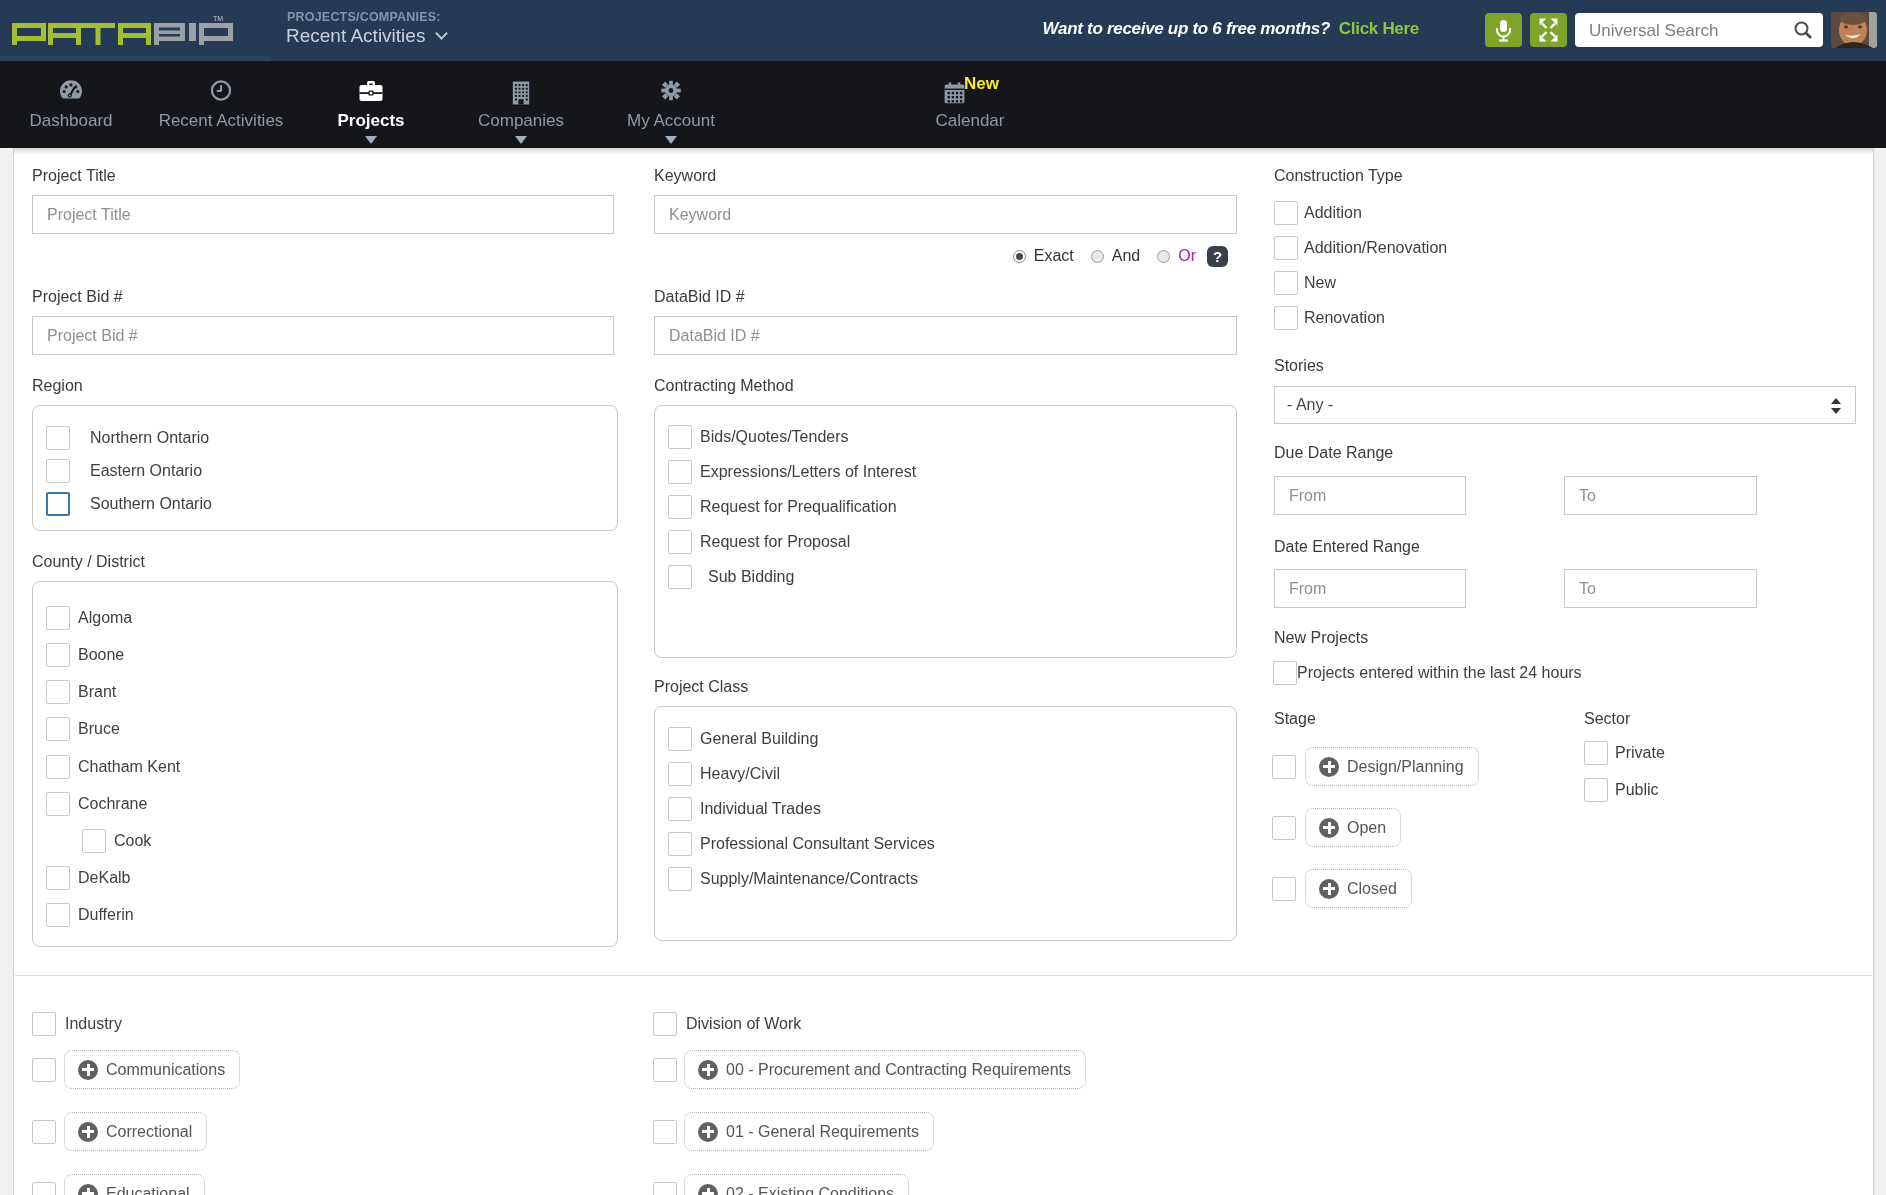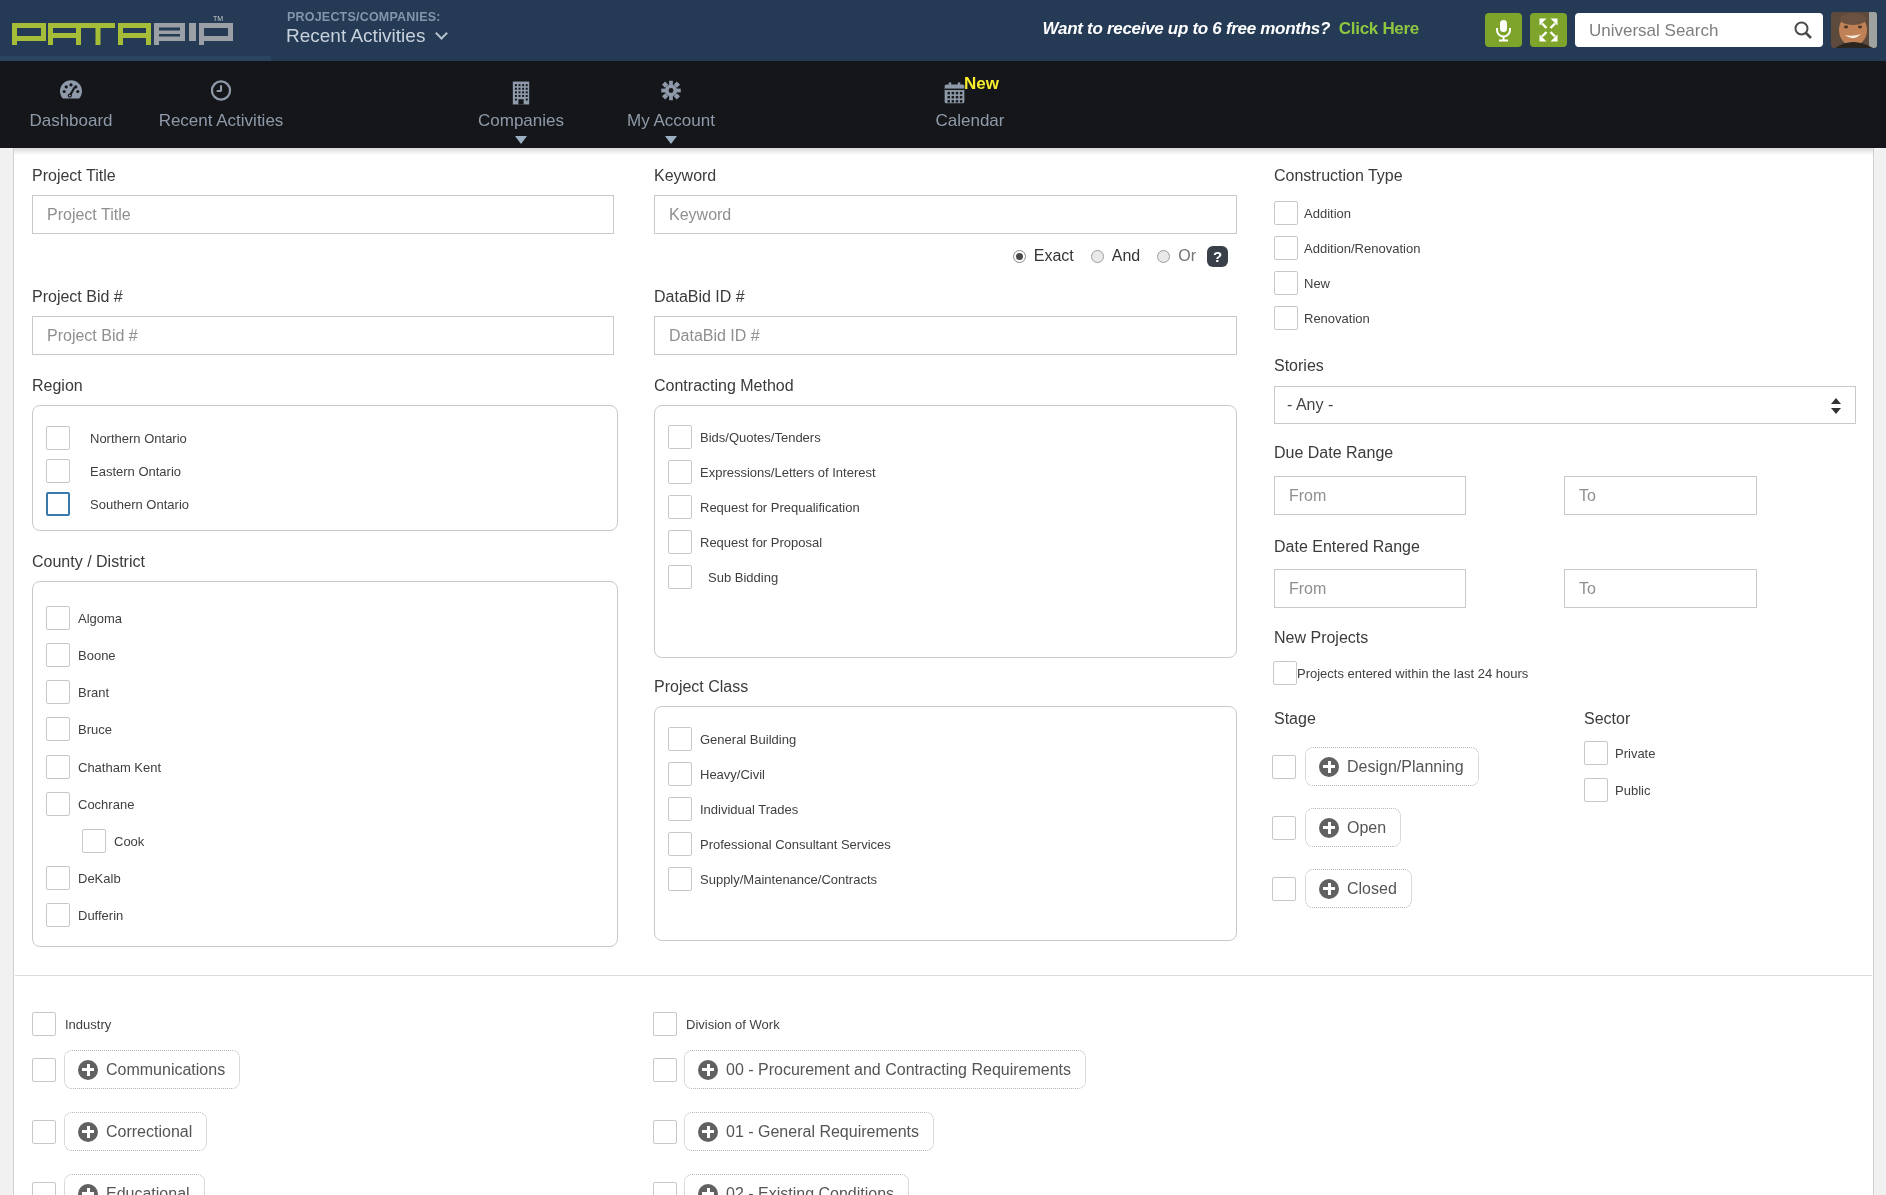--- a/index.html
+++ b/index.html
@@ -29,21 +29,21 @@
 #gutL { position:absolute; left:0; top:148px; width:14px; height:1047px; background:#f1f1f1; border-right:1px solid #cfcfcf; }
 #gutR { position:absolute; left:1873px; top:148px; width:13px; height:1047px; background:#f1f1f1; border-left:1px solid #cfcfcf; }
 #navshadow { position:absolute; left:0; top:148px; width:1886px; height:7px; background:linear-gradient(#d9d9d9,#ffffff); }
 .lbl { position:absolute; font-size:16px; color:#3b3b3b; white-space:nowrap; }
 .inp { position:absolute; height:39px; background:#fff; border:1px solid #c9c9c9; }
 .inp span { position:absolute; left:14px; top:10px; font-size:16px; color:#8f8f8f; }
 .box { position:absolute; background:#fff; border:1px solid #c9c9c9; border-radius:8px; }
 .row { position:absolute; height:24px; display:flex; align-items:center; white-space:nowrap; }
 .cb { width:24px; height:24px; background:#fff; border:1px solid #c8c8c8; border-radius:2px; flex:0 0 auto; box-sizing:border-box; }
 .cb.blue { border:2px solid #3779ab; }
-.row .t { font-size:13px; color:#3f3f3f; }
+.row .t { font-size:16px; color:#3f3f3f; }
 .radio { display:inline-block; width:13px; height:13px; border-radius:50%; background:#e9e9e9; border:1px solid #9c9c9c; vertical-align:middle; }
 .radio.sel { background:#fff; border-color:#8a8a8a; position:relative; }
 .radio.sel:after { content:""; position:absolute; left:2px; top:2px; width:7px; height:7px; border-radius:50%; background:#4a4a4a; }
 .btn { position:absolute; height:39px; border:1px dotted #b5b5b5; border-radius:8px; background:#fff; display:flex; align-items:center; padding:0 14px 0 13px; white-space:nowrap; }
 .btn .pl { width:20px; height:20px; border-radius:50%; background:#616161; position:relative; margin-right:8px; flex:0 0 auto; }
 .btn .pl:before { content:""; position:absolute; left:4px; top:8.5px; width:12px; height:3px; background:#fff; }
 .btn .pl:after { content:""; position:absolute; left:8.5px; top:4px; width:3px; height:12px; background:#fff; }
 .btn .t { font-size:16px; color:#555; }
 #sep { position:absolute; left:15px; top:975px; width:1857px; height:1px; background:#dcdcdc; }
 .stories { position:absolute; left:1274px; top:386px; width:582px; height:38px; border:1px solid #c9c9c9; background:#fff; }
@@ -147,20 +147,31 @@
     </svg>
     <div class="nlbl">Dashboard</div>
   </div>
   <div class="nitem" style="left:146px;">
     <svg width="21" height="21" viewBox="0 0 22 22">
       <circle cx="11" cy="11" r="9.5" fill="none" stroke="#8e9aa9" stroke-width="2.4"></circle>
       <line x1="11" y1="11.5" x2="11" y2="5.5" stroke="#8e9aa9" stroke-width="2.2"></line>
       <line x1="11.5" y1="11.5" x2="6.5" y2="11.5" stroke="#8e9aa9" stroke-width="2.2"></line>
     </svg>
     <div class="nlbl">Recent Activities</div>
+  </div>
+  <div class="nitem active" style="left:296px;">
+    <svg width="24" height="22" viewBox="0 0 24 22">
+      <path d="M8,5 v-2.2 a1.8,1.8 0 0 1 1.8,-1.8 h4.4 a1.8,1.8 0 0 1 1.8,1.8 V5 h-2.4 v-1.6 h-3.2 V5 z" fill="#fff"></path>
+      <rect x="0.5" y="5" width="23" height="16" rx="2" fill="#fff"></rect>
+      <rect x="0.5" y="12.2" width="23" height="1.8" fill="#17181a"></rect>
+      <rect x="9.5" y="10.6" width="5" height="5" rx="1.2" fill="#17181a"></rect>
+      <rect x="10.7" y="11.8" width="2.6" height="2.6" rx="0.8" fill="#fff"></rect>
+    </svg>
+    <div class="nlbl">Projects</div>
+    <div class="ncaret"></div>
   </div>
   <div class="nitem" style="left:596px;">
     <svg width="21" height="21" viewBox="0 0 28 28">
       <g fill="#8e9aa9">
         <circle cx="14" cy="14" r="8"></circle>
         <rect x="11.5" y="1" width="5" height="7"></rect>
         <rect x="11.5" y="20" width="5" height="7"></rect>
         <rect x="1" y="11.5" width="7" height="5"></rect>
         <rect x="20" y="11.5" width="7" height="5"></rect>
         <rect x="3.2" y="3.2" width="6" height="6" transform="rotate(45 6.2 6.2)"></rect>
@@ -299,21 +310,21 @@
 <div class="lbl" style="left:654px;top:167px;">Keyword</div>
 <div class="inp" style="left:654px;top:195px;width:583px;">
     <span>Keyword</span>
   </div>
 <div class="row" style="right:658px;top:244px;">
   <span class="radio sel"></span>
     <span style="font-size:16px;color:#333;margin-left:8px;">Exact</span>
   <span class="radio" style="margin-left:17px;"></span>
     <span style="font-size:16px;color:#333;margin-left:8px;">And</span>
   <span class="radio" style="margin-left:17px;"></span>
-    <span style="font-size:16px;color:#737373;margin-left:8px;">Or</span>
+    <span style="font-size:16px;color:#a21caf;margin-left:8px;">Or</span>
   <span style="display:inline-block;width:21px;height:21px;border-radius:6px;background:#394049;color:#fff;font-size:15px;font-weight:bold;text-align:center;line-height:21px;margin-left:11px;">?</span>
 </div>
 <div class="lbl" style="left:654px;top:288px;">DataBid ID #</div>
 <div class="inp" style="left:654px;top:316px;width:583px;">
     <span>DataBid ID #</span>
   </div>
 
 <div class="lbl" style="left:654px;top:377px;">Contracting Method</div>
 <div class="box" style="left:654px;top:405px;width:583px;height:253px;"></div>
 <div class="row" style="left:668px;top:425px;">

